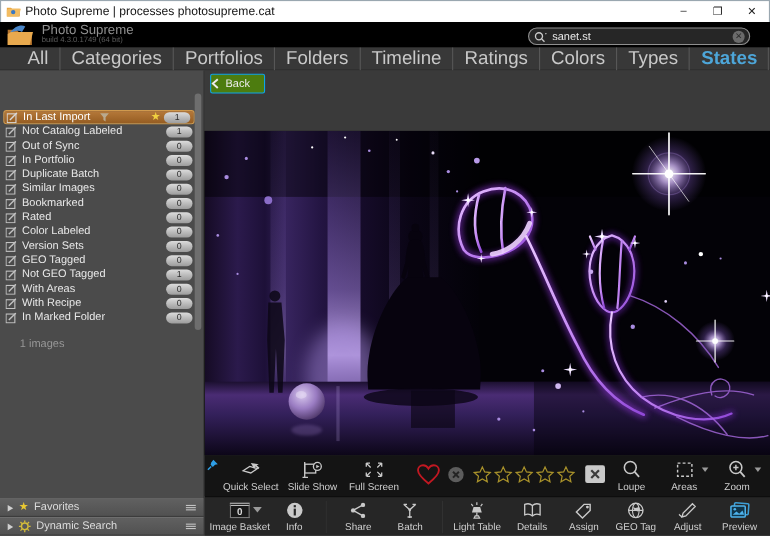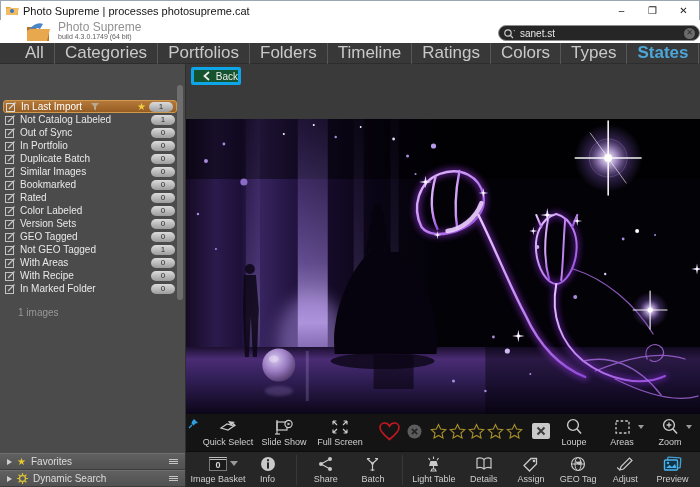--- a/index.html
+++ b/index.html
@@ -8,25 +8,25 @@
   .app *{box-sizing:border-box;}
 
   
   .titlebar{height:20px;background:#ffffff;display:flex;align-items:center;border:1px solid #9aa7b0;border-bottom:none;}
   .titlebar .t-text{font-size:11px;color:#141414;margin-left:4px;}
   .win-controls{margin-left:auto;display:flex;height:100%;}
   .win-btn{width:31px;height:100%;display:flex;align-items:center;justify-content:center;color:#222;font-size:10px;}
   .t-appicon{margin-left:5px;display:flex;}
 
   
-  .appheader{height:23px;background:#ffffff;position:relative;display:flex;align-items:flex-start;padding-left:20px;}
+  .appheader{height:23px;background:#000000;position:relative;display:flex;align-items:flex-start;}
   .logo{margin:2px 6px 0 6px;}
   .app-name{color:#919191;font-size:12px;margin-top:2px;line-height:11px;}
   .app-build{color:#5d5d5d;font-size:7px;}
-  .searchbox{position:absolute;right:0;top:5px;width:202px;height:16px;border:1px solid #8f8f8f;
+  .searchbox{position:absolute;right:18px;top:5px;width:202px;height:16px;border:1px solid #8f8f8f;
              border-radius:9px;background:#262626;display:flex;align-items:center;padding:0 4px;}
   .searchbox input{flex:1;background:transparent;border:none;outline:none;color:#e8e8e8;font-size:10px;
                    font-family:"Liberation Sans",sans-serif;padding:0 4px;}
   .search-clear{width:11px;height:11px;border-radius:50%;background:#6b6b6b;color:#2c2c2c;font-size:8px;
                 display:flex;align-items:center;justify-content:center;line-height:1;}
 
   
   .tabbar{height:20px;background:#383838;display:flex;align-items:center;color:#c9c9c9;font-size:17px;}
   .menu-burger{width:13px;margin:0 7px 0 8px;display:flex;flex-direction:column;gap:2px;}
   .menu-burger span{height:2px;background:#d6d6d6;border-radius:1px;}
@@ -60,22 +60,22 @@
   .sec-gear{margin-right:5px;display:flex;}
   .sec-menu{margin-left:auto;display:flex;flex-direction:column;gap:1px;}
   .sec-menu span{width:9px;height:1px;background:#c4c4c4;}
   .activity-bar{height:17px;background:#4f4f4f;border-top:1px solid #686868;display:flex;align-items:center;
                 font-size:10px;color:#c9c9c9;padding:0 7px;}
   .act-icon{margin-left:auto;display:flex;}
 
   
   .main{flex:1;display:flex;flex-direction:column;background:#3a3a3a;min-width:0;}
   .back-strip{height:55px;position:relative;flex:none;}
-  .back-btn{position:absolute;left:5px;top:3px;width:50px;height:18px;background:#14532d;border:3px solid #0ea5e9;
-            border-radius:2px;display:flex;align-items:center;justify-content:flex-end;gap:6px;color:#ececec;font-size:10px;}
+  .back-btn{position:absolute;left:5px;top:3px;width:50px;height:18px;background:#4d7c0f;border:1px solid #0ea5e9;
+            border-radius:2px;display:flex;align-items:center;justify-content:flex-start;gap:6px;color:#ececec;font-size:10px;}
   .image-area{height:295px;position:relative;background:#000;flex:none;overflow:hidden;}
   .image-area svg{display:block;width:100%;height:100%;}
 
   
   .viewer-toolbar{height:37px;background:#141414;display:flex;align-items:flex-start;padding:4px 2px 0 14px;position:relative;flex:none;}
   .vt-pin{position:absolute;left:2px;top:1px;}
   .icon-col{display:flex;flex-direction:column;align-items:center;color:#cfcfcf;}
   .icon-col .ic{height:17px;display:flex;align-items:center;justify-content:center;}
   .icon-col .lbl{font-size:9px;color:#cfcfcf;margin-top:2px;white-space:nowrap;}
   .vt-left .icon-col{width:56px;}

